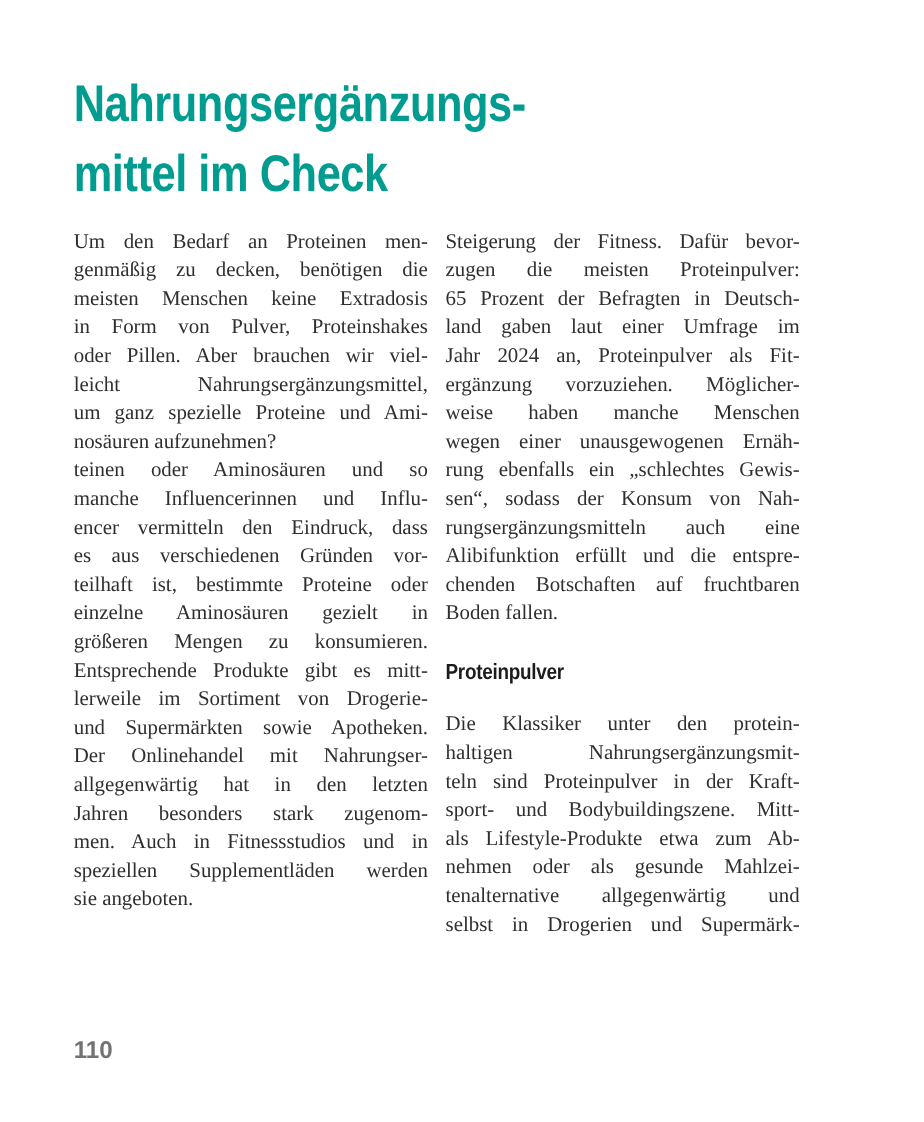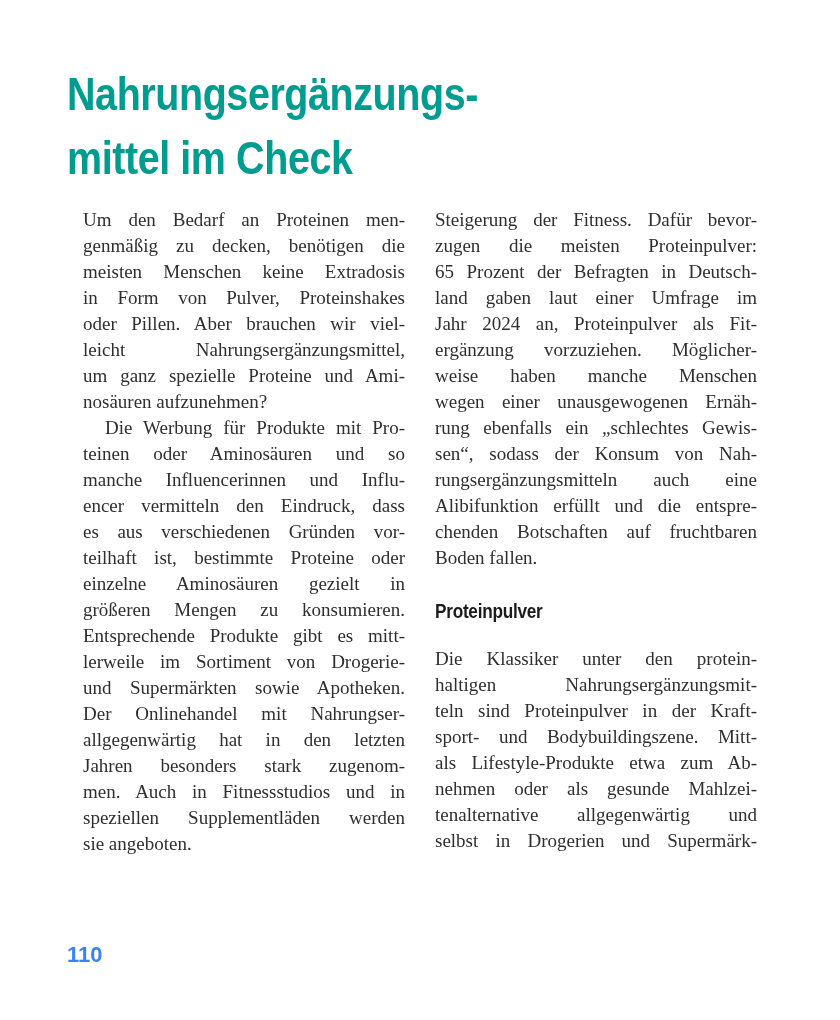--- a/index.html
+++ b/index.html
@@ -32,25 +32,25 @@
   }
   .main-heading .condensed {
     display: inline-block;
     transform: scaleX(0.84);
     transform-origin: 0 50%;
   }
   .main-heading .h-line { display: block; }
   
   .columns {
     position: absolute;
-    left: 83px;
+    left: 67px;
     top: 207px;
     width: 682px;
     display: flex;
-    gap: 30px;
+    gap: 16px;
   }
   .col {
     width: 322px;
     font-size: 19px;
     line-height: 26px;
     color: #2f2f2f;
   }
   .para { margin: 0; }
   .line {
     text-align: justify;
@@ -78,21 +78,21 @@
   }
   
   .page-number {
     position: absolute;
     left: 67px;
     top: 941px;
     font-family: "Liberation Sans", sans-serif;
     font-weight: bold;
     font-size: 22px;
     line-height: 28px;
-    color: #3b82f6;
+    color: #737373;
   }
 </style>
 </head>
 <body>
 
 <div class="page">
 
   <h1 class="main-heading">
     <span class="condensed">
       <span class="h-line">Nahrungsergänzungs-</span>
@@ -106,21 +106,20 @@
           <div class="line">Um den Bedarf an Proteinen men-</div>
           <div class="line">genmäßig zu decken, benötigen die</div>
           <div class="line">meisten Menschen keine Extradosis</div>
           <div class="line">in Form von Pulver, Proteinshakes</div>
           <div class="line">oder Pillen. Aber brauchen wir viel-</div>
           <div class="line">leicht Nahrungsergänzungsmittel,</div>
           <div class="line">um ganz spezielle Proteine und Ami-</div>
           <div class="line end">nosäuren aufzunehmen?</div>
         </div>
         <div class="para">
-          <div class="line indent-first">Die Werbung für Produkte mit Pro-</div>
           <div class="line">teinen oder Aminosäuren und so</div>
           <div class="line">manche Influencerinnen und Influ-</div>
           <div class="line">encer vermitteln den Eindruck, dass</div>
           <div class="line">es aus verschiedenen Gründen vor-</div>
           <div class="line">teilhaft ist, bestimmte Proteine oder</div>
           <div class="line">einzelne Aminosäuren gezielt in</div>
           <div class="line">größeren Mengen zu konsumieren.</div>
           <div class="line">Entsprechende Produkte gibt es mitt-</div>
           <div class="line">lerweile im Sortiment von Drogerie-</div>
           <div class="line">und Supermärkten sowie Apotheken.</div>

